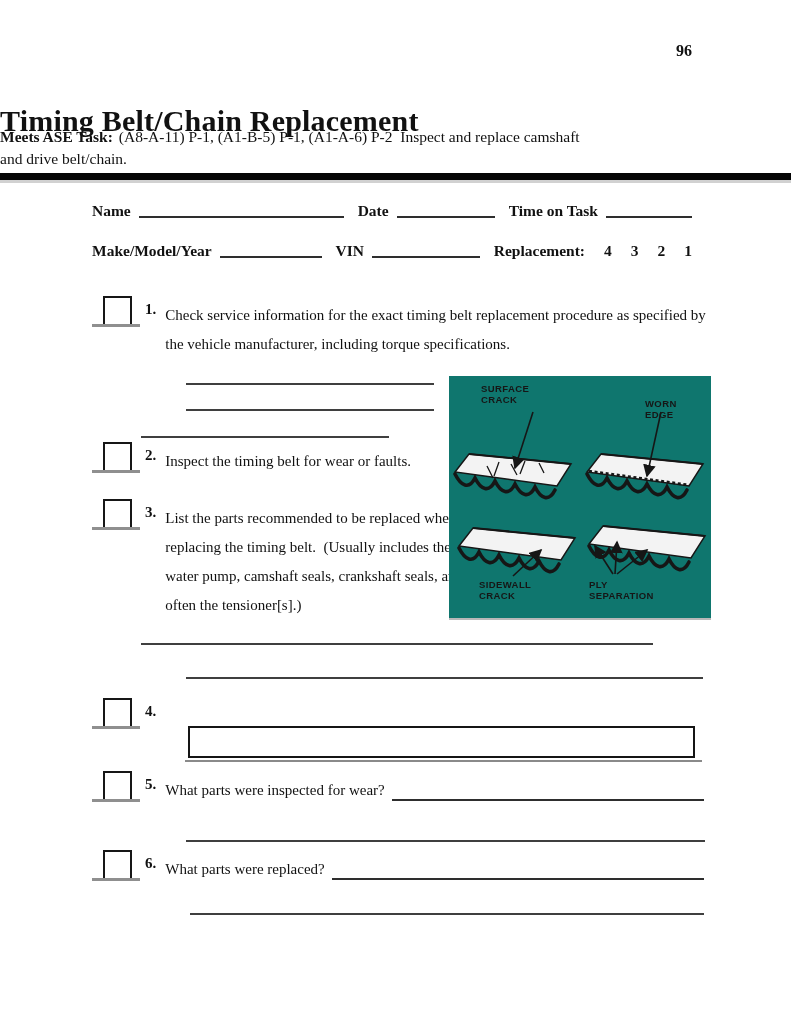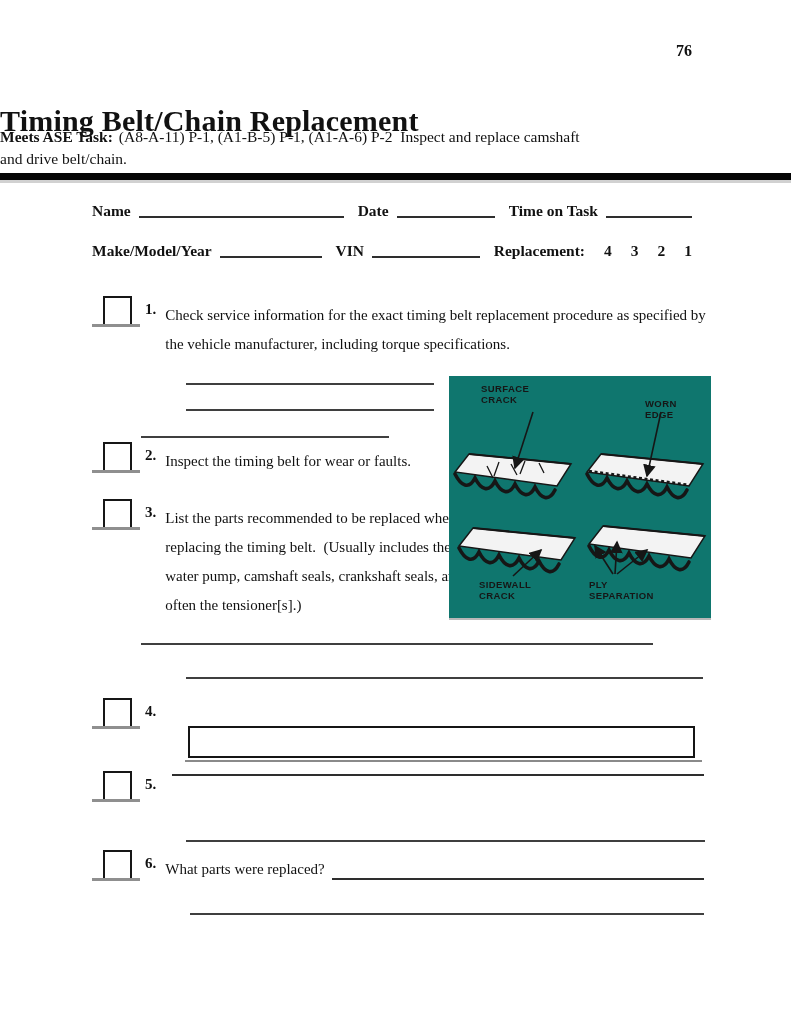--- a/index.html
+++ b/index.html
@@ -53,21 +53,21 @@
             font-size:9.5px; font-weight:bold; line-height:1.2; letter-spacing:.4px;
             white-space:pre-line; color:#161616; }
   .dl-surface { left:32px; top:7px; }
   .dl-worn { left:196px; top:22px; }
   .dl-sidewall { left:30px; top:203px; }
   .dl-ply { left:140px; top:203px; }
 </style>
 </head>
 <body>
 
-<div class="pagenum">76</div>
+<div class="pagenum">96</div>
 
 <h1 class="title">Timing Belt/Chain Replacement</h1>
 
 <div class="aseline" style="top:128px;">
   <span class="b">Meets ASE Task:</span><span class="codes">(A8-A-11) P-1, (A1-B-5) P-1, (A1-A-6) P-2  Inspect and replace camshaft</span>
 </div>
 <div class="aseline" style="top:150px;">and drive belt/chain.</div>
 
 <div class="rule"></div>
 
@@ -177,20 +177,21 @@
 <div class="ansbox" style="top:726px; left:188px; width:503px; height:28px;"></div>
 <div class="ansline gray" style="top:758px; left:185px; width:517px;"></div>
 
 <div class="task" style="top:771px; left:92px; width:612px;">
   <span class="cbx">
       <span class="sq"></span>
       <span class="base"></span>
     </span>
   <span class="num">5.</span>
   <span class="tflex">
+    <span class="ttext">What parts were inspected for wear?</span>
     <span class="blank"></span>
   </span>
 </div>
 <div class="ansline" style="top:838px; left:186px; width:519px;"></div>
 
 <div class="task" style="top:850px; left:92px; width:612px;">
   <span class="cbx">
       <span class="sq"></span>
       <span class="base"></span>
     </span>

